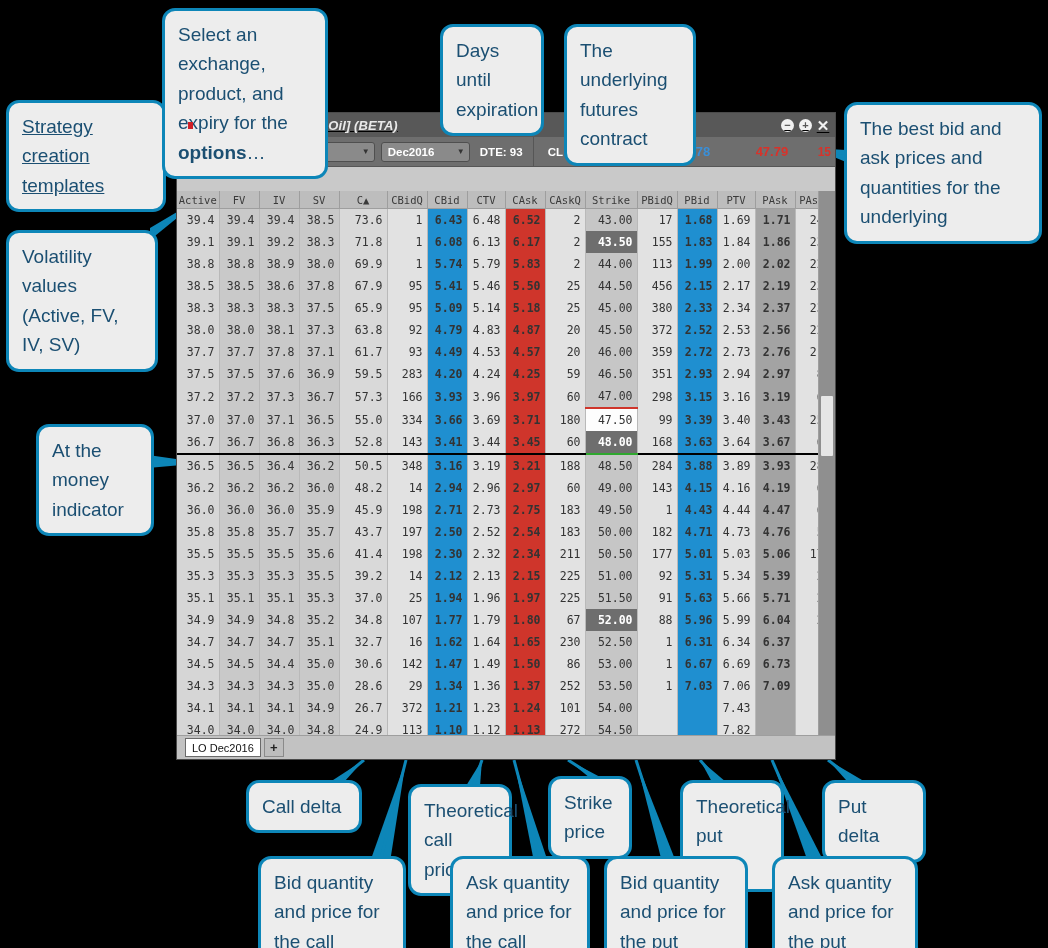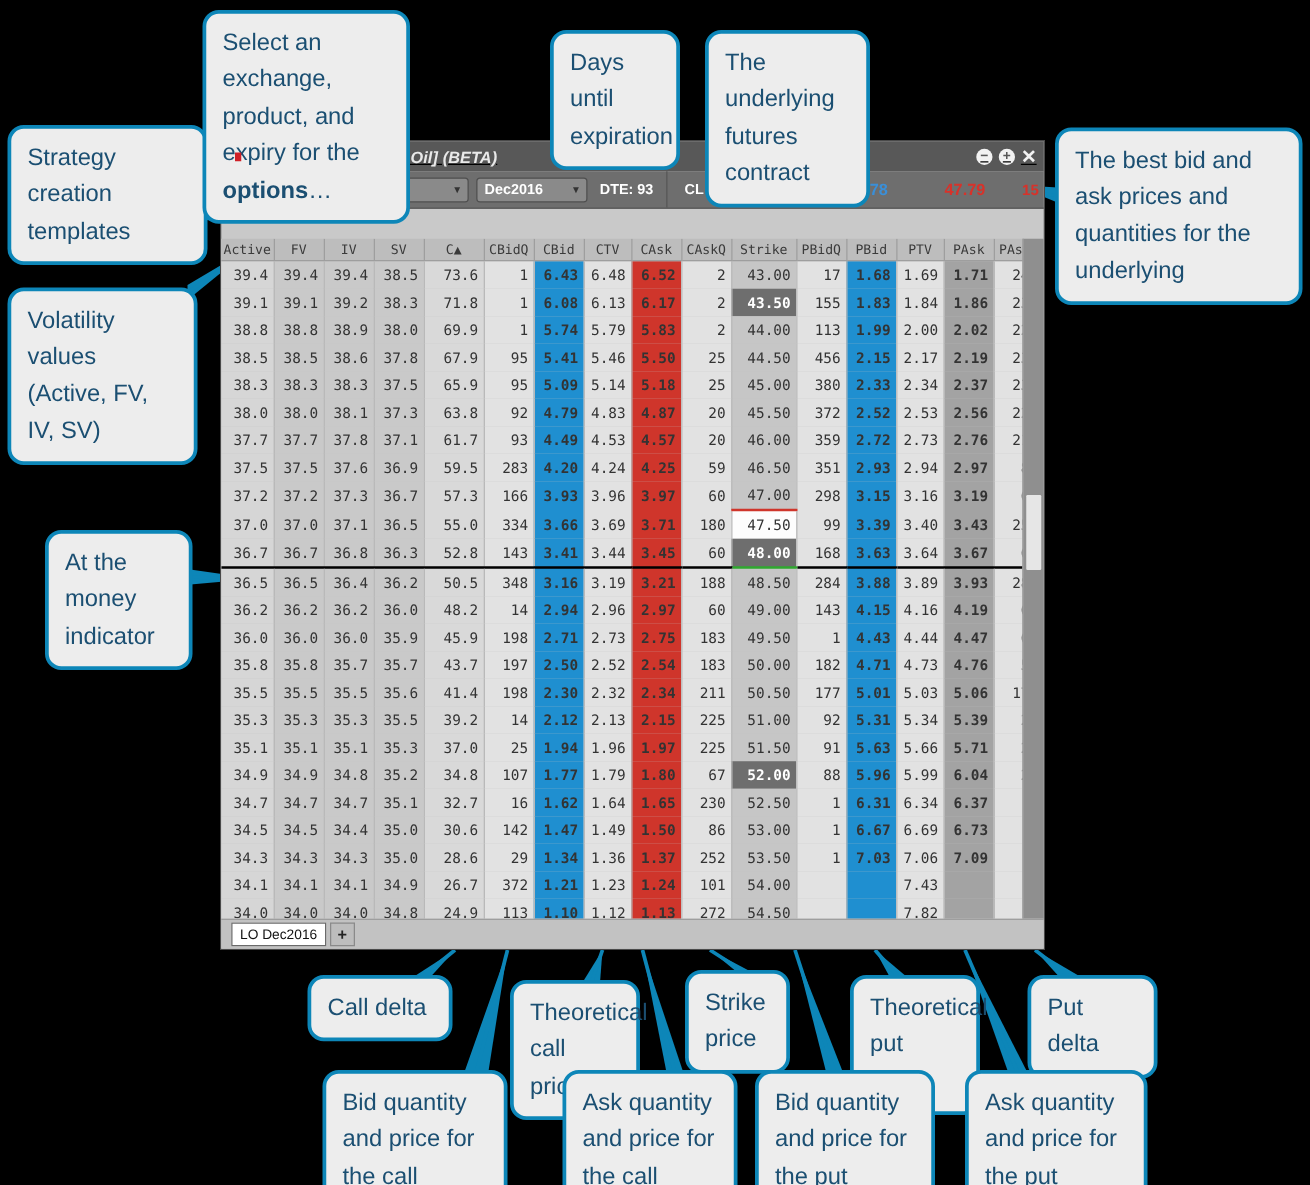--- a/index.html
+++ b/index.html
@@ -741,21 +741,21 @@
       <div id="vthumb"></div>
     </div>
   </div>
 
   <div id="tabbar">
     <div id="sheet-tab">LO Dec2016</div>
     <div id="add-tab">+</div>
   </div>
 </div>
 
-<div class="callout" style="left:6px;top:100px;width:160px;">
+<div class="callout" style="left:6px;top:100px;width:160px;text-decoration:underline;">
   <span>Strategy creation templates</span>
 </div>
 
 <div class="callout" style="left:162px;top:8px;width:166px;">
   <span>Select an exchange, product, and expiry for the </span><b>options</b><span>…</span>
 </div>
 
 <div class="callout" style="left:440px;top:24px;width:104px;">
   <span>Days until expiration</span>
 </div>

